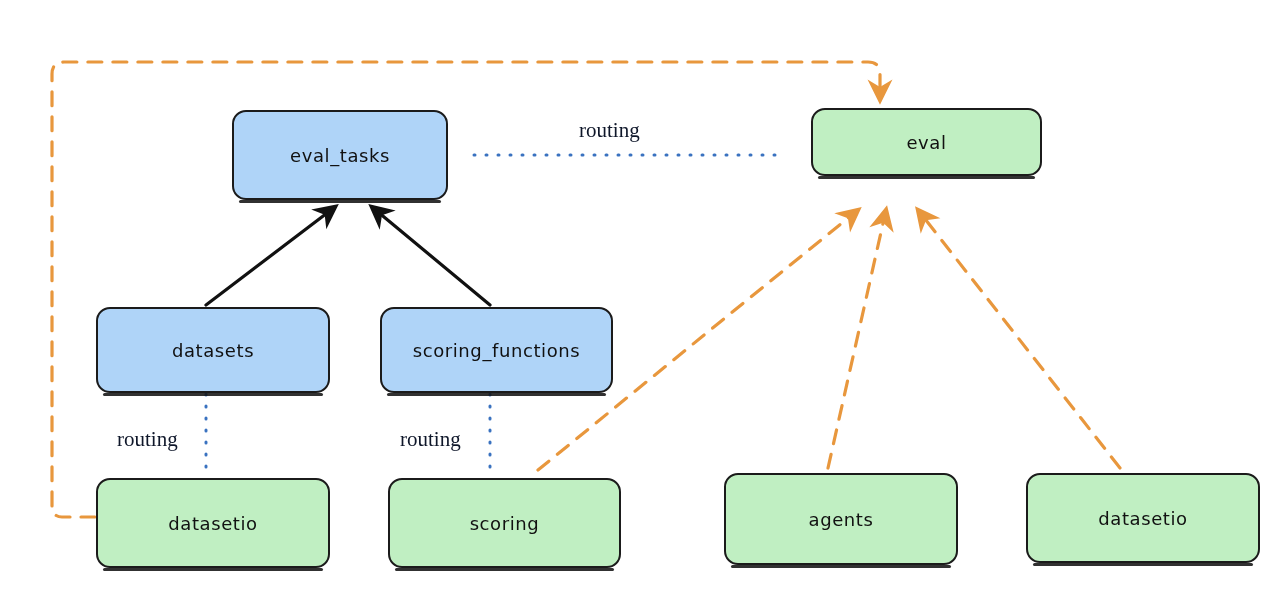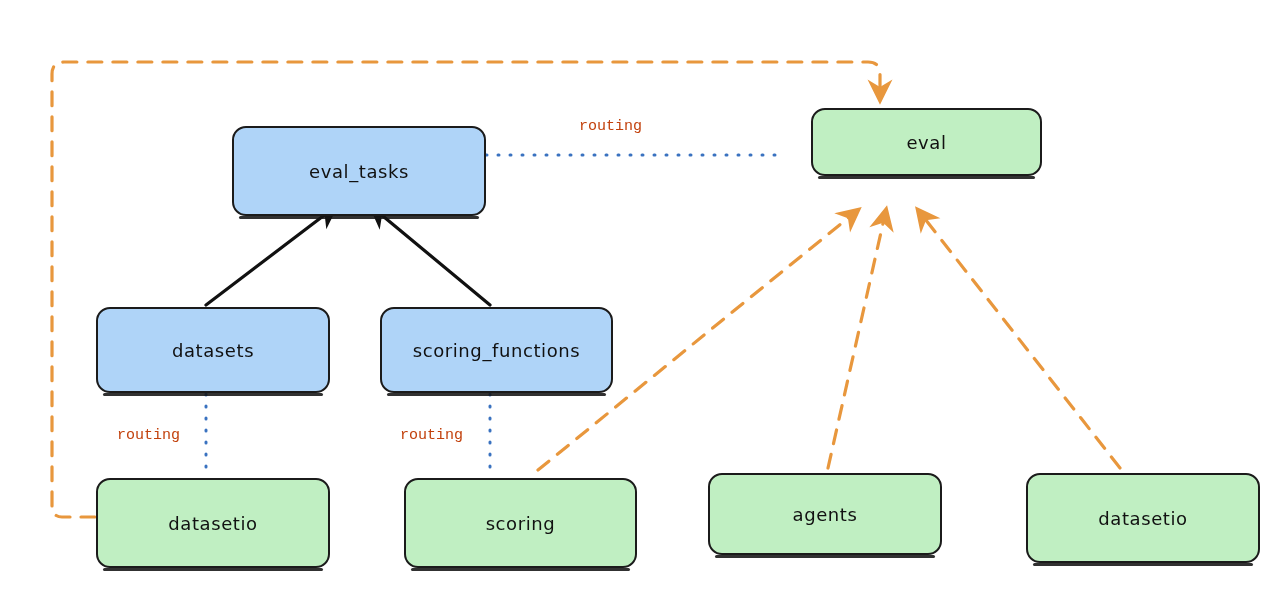--- a/index.html
+++ b/index.html
@@ -46,23 +46,23 @@
     user-select: none;
   }
   .node.api {
     background: #AFD4F8;
   }
   .node.provider {
     background: #C0EFC2;
   }
   .edge-label {
     position: absolute;
-    font-family: Liberation Mono, monospace;
-    font-size: 15px;
-    color: #c2410c;
+    font-family: Liberation Serif, serif;
+    font-size: 21px;
+    color: #0f172a;
     white-space: nowrap;
     z-index: 6;
     user-select: none;
   }
   
   .node::after {
     content: "";
     position: absolute;
     left: 5px;
     right: 5px;
@@ -100,45 +100,45 @@
 
     <path d="M 95 517 L 62 517 Q 52 517 52 505 L 52 74 Q 52 62 64 62 L 868 62 Q 880 62 880 74 L 880 100" fill="none" stroke="#E8973D" stroke-width="3.2" stroke-linecap="round" stroke-dasharray="14 11" marker-end="url(#arrow-orange)"></path>
 
     <path d="M 538 470 L 858 210" fill="none" stroke="#E8973D" stroke-width="3.2" stroke-linecap="round" stroke-dasharray="14 11" marker-end="url(#arrow-orange)"></path>
 
     <path d="M 828 468 L 886 210" fill="none" stroke="#E8973D" stroke-width="3.2" stroke-linecap="round" stroke-dasharray="14 11" marker-end="url(#arrow-orange)"></path>
 
     <path d="M 1120 468 L 918 210" fill="none" stroke="#E8973D" stroke-width="3.2" stroke-linecap="round" stroke-dasharray="14 11" marker-end="url(#arrow-orange)"></path>
   </svg>
 
-  <div class="node api" style="left:232px; top:110px; width:254px; height:90px;margin-top:16px;">
+  <div class="node api" style="left:232px; top:110px; width:216px; height:90px;">
     <span class="node-label">eval_tasks</span>
   </div>
 
   <div class="node provider" style="left:811px; top:108px; width:231px; height:68px;">
     <span class="node-label">eval</span>
   </div>
 
   <div class="node api" style="left:96px; top:307px; width:234px; height:86px;justify-content:center;">
     <span class="node-label">datasets</span>
   </div>
 
   <div class="node provider" style="left:96px; top:478px; width:234px; height:90px;">
     <span class="node-label">datasetio</span>
   </div>
 
   <div class="node api" style="left:380px; top:307px; width:233px; height:86px;">
     <span class="node-label">scoring_functions</span>
   </div>
 
-  <div class="node provider" style="left:388px; top:478px; width:233px; height:90px;margin-left:16px;">
+  <div class="node provider" style="left:388px; top:478px; width:233px; height:90px;">
     <span class="node-label">scoring</span>
   </div>
 
-  <div class="node provider" style="left:708px; top:473px; width:234px; height:82px;">
+  <div class="node provider" style="left:724px; top:473px; width:234px; height:92px;">
     <span class="node-label">agents</span>
   </div>
 
   <div class="node provider" style="left:1026px; top:473px; width:234px; height:90px;">
     <span class="node-label">datasetio</span>
   </div>
 
   <div class="edge-label" style="left:579px; top:118px;">routing</div>
 
   <div class="edge-label" style="left:117px; top:427px;">routing</div>

